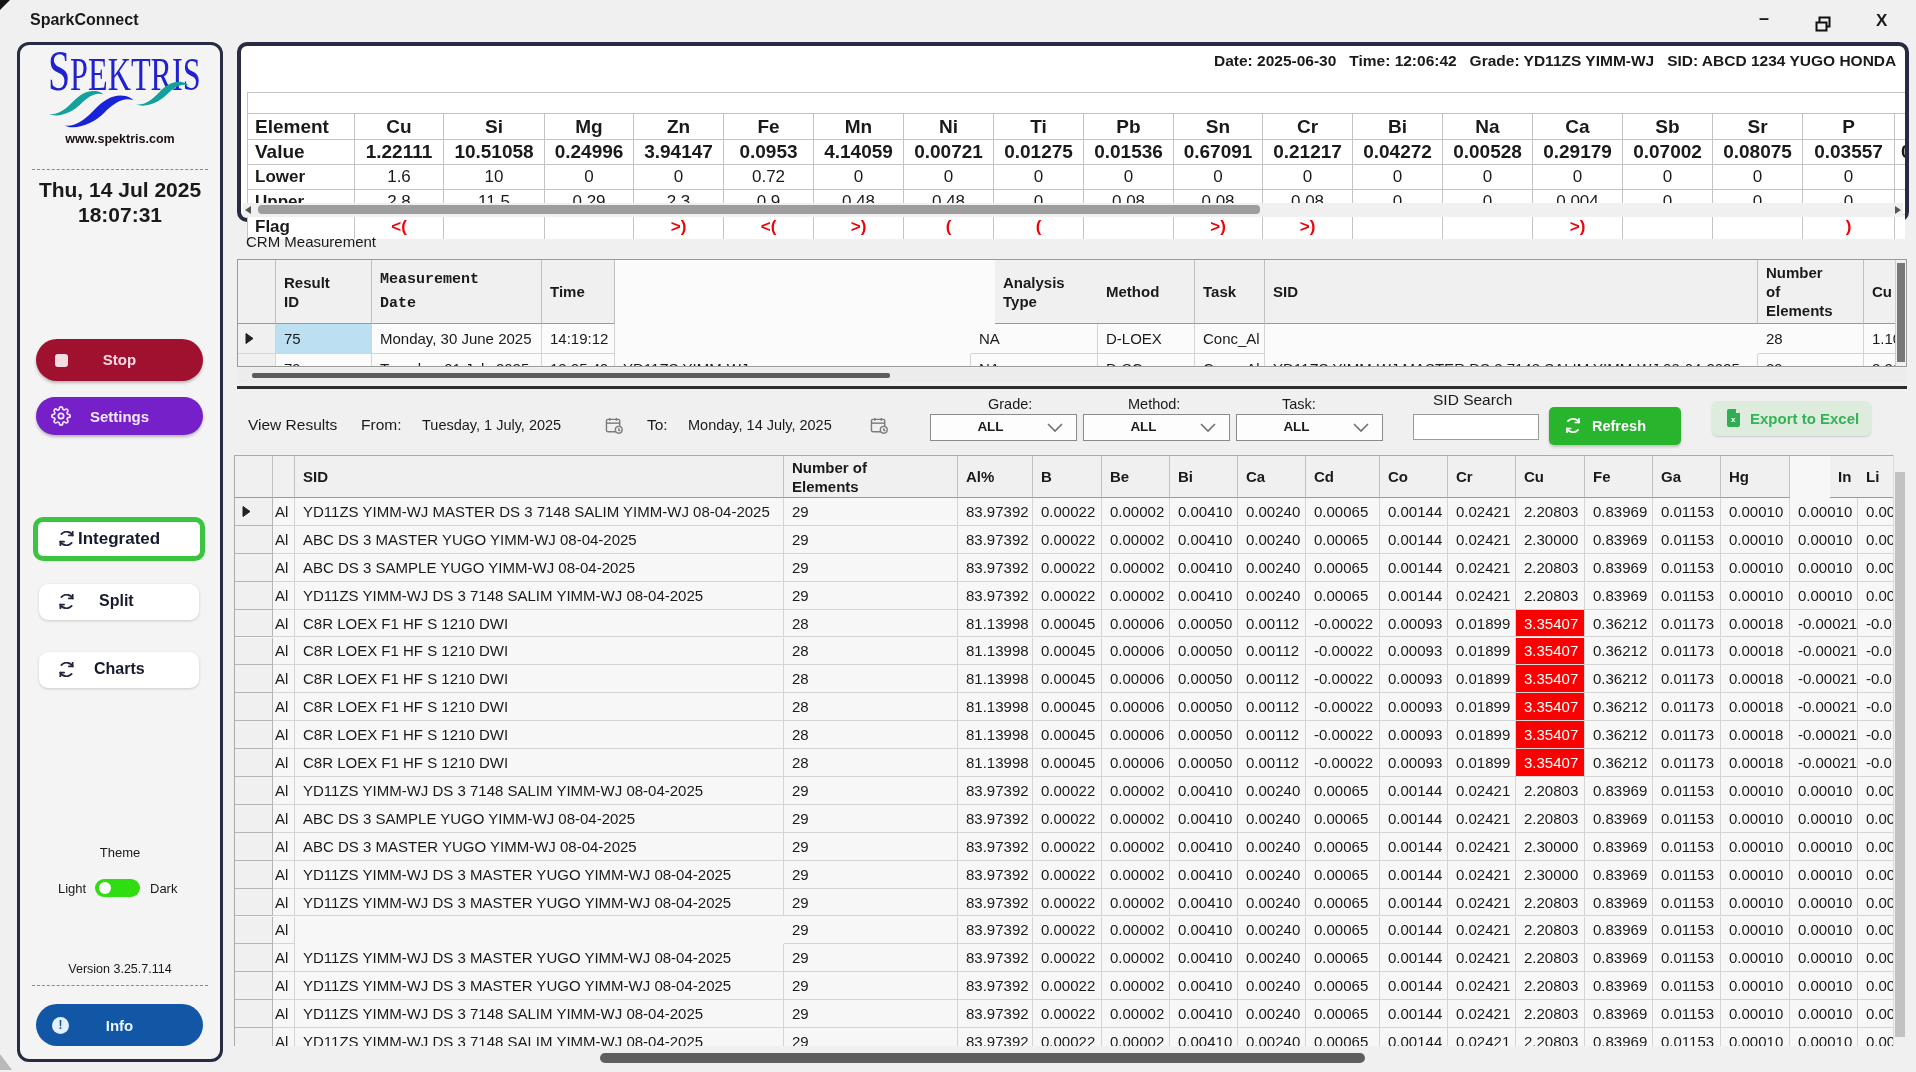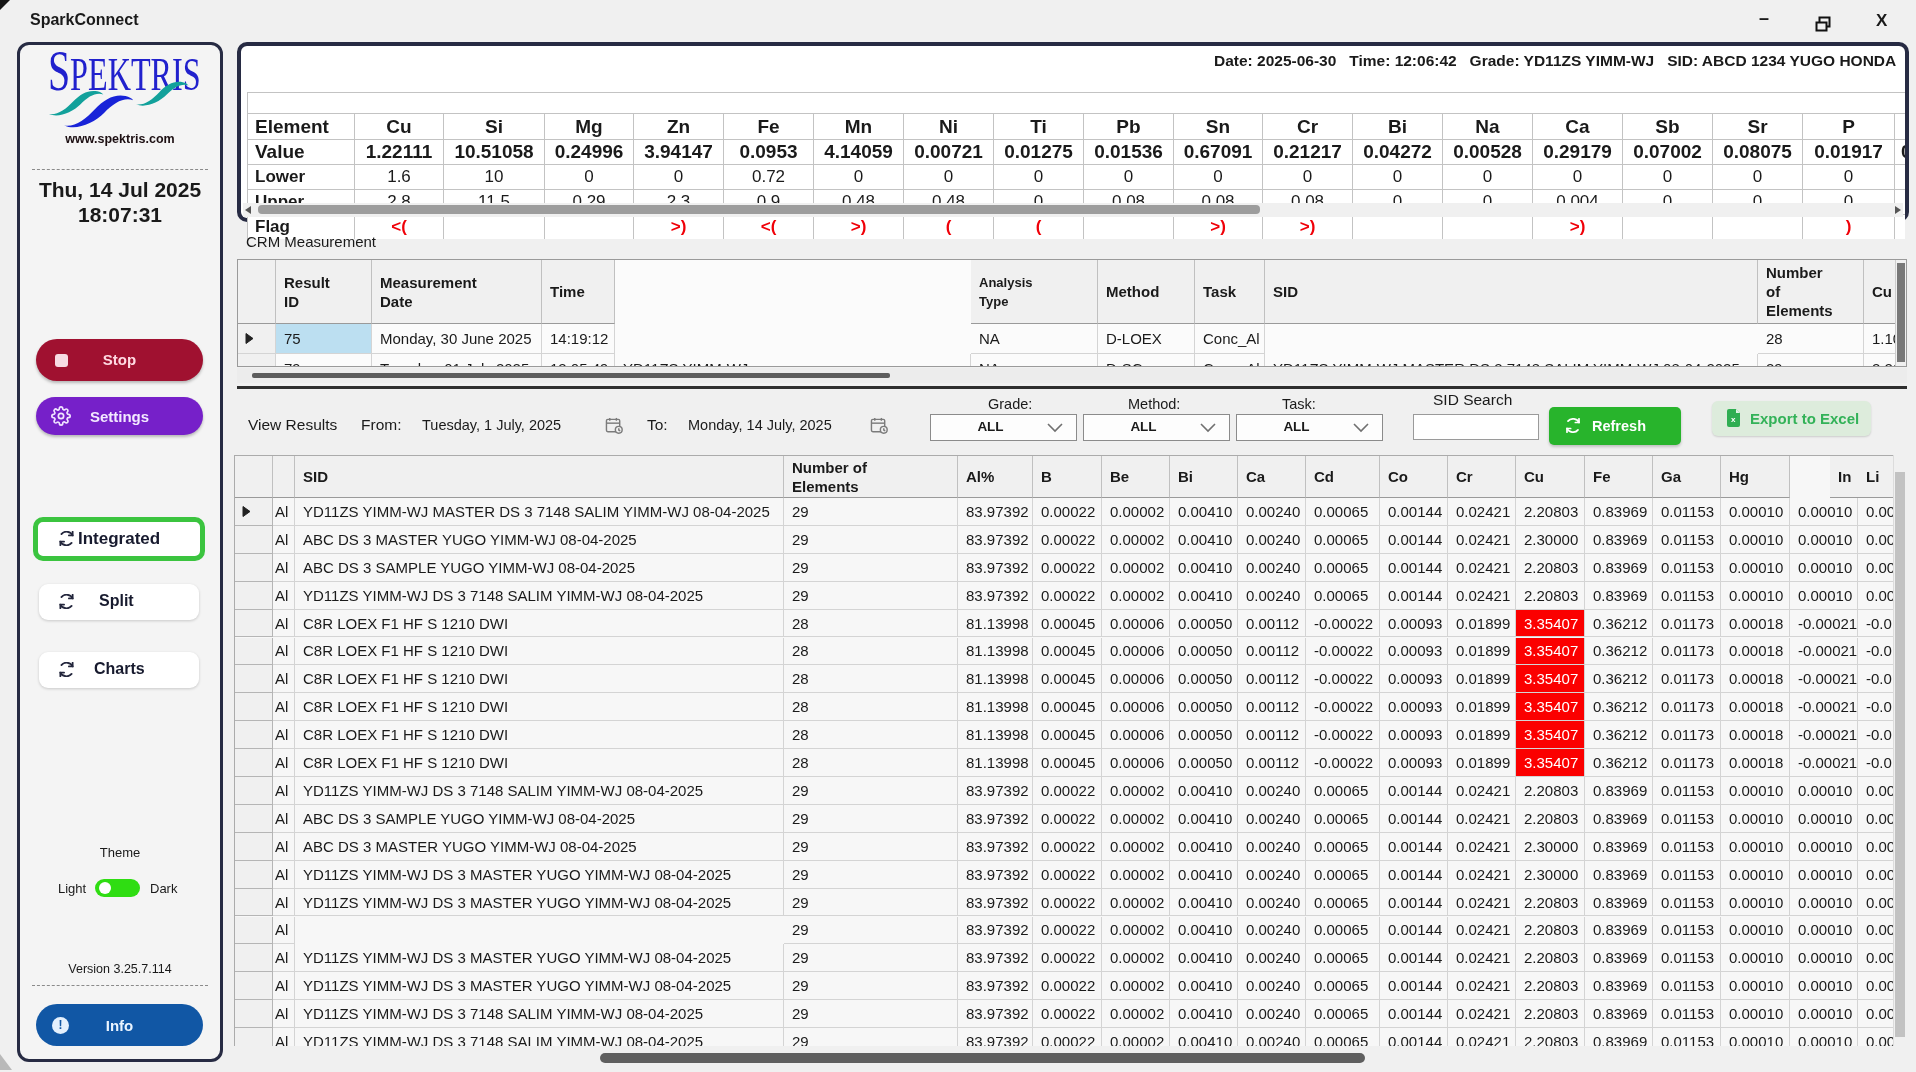--- a/index.html
+++ b/index.html
@@ -159,21 +159,21 @@
 <td>0.00721</td>
 <td>0.01275</td>
 <td>0.01536</td>
 <td>0.67091</td>
 <td>0.21217</td>
 <td>0.04272</td>
 <td>0.00528</td>
 <td>0.29179</td>
 <td>0.07002</td>
 <td>0.08075</td>
-<td>0.01917</td>
+<td>0.03557</td>
 <td>
             <span style="display:block;text-align:left;padding-left:2px;">0.6</span>
           </td>
 </tr>
 <tr class="num" style="height:25px;">
 <td class="lbl">Lower</td>
 <td>1.6</td>
 <td>10</td>
 <td>0</td>
 <td>0</td>
@@ -238,23 +238,23 @@
     </table>
   </div>
 <div class="scrtrack" style="left:243px;top:203px;width:1660px;height:14px;"></div>
 <div class="abs" style="left:245px;top:206px;width:0;height:0;border-top:4.5px solid transparent;border-bottom:4.5px solid transparent;border-right:6px solid #555;"></div>
 <div class="abs" style="left:1895px;top:206px;width:0;height:0;border-top:4.5px solid transparent;border-bottom:4.5px solid transparent;border-left:6px solid #555;"></div>
 <div class="scrthumb" style="left:258px;top:205px;width:1002px;height:9px;background:#9d9d9d;border-radius:4px;"></div>
 <div class="abs" style="left:246px;top:233px;font-size:15px;">CRM Measurement</div>
 <div class="abs" style="left:237px;top:259px;width:1670px;height:108px;background:#fbfbfb;border:1px solid #9a9a9a;overflow:hidden;">
 <div class="gcell ghead" style="left:0px;top:0;width:38px;height:64px;font-size:15px;white-space:normal;line-height:19px;"></div>
 <div class="gcell ghead" style="left:38px;top:0;width:96px;height:64px;font-size:15px;white-space:normal;line-height:19px;">Result<br>ID</div>
-<div class="gcell ghead" style="left:134px;top:0;width:170px;height:64px;font-size:15px;white-space:normal;line-height:19px;">Measurement<br>Date</div>
+<div class="gcell ghead" style="left:134px;top:0;width:170px;height:64px;font-size:15px;white-space:normal;line-height:24px;font-family:Liberation Mono, monospace;">Measurement<br>Date</div>
 <div class="gcell ghead" style="left:304px;top:0;width:73px;height:64px;font-size:15px;white-space:normal;line-height:19px;">Time</div>
-<div class="gcell ghead" style="left:733px;top:0;width:127px;height:64px;font-size:13px;white-space:normal;line-height:19px;">Analysis<br>Type</div>
+<div class="gcell ghead" style="left:757px;top:0;width:127px;height:64px;font-size:15px;white-space:normal;line-height:19px;">Analysis<br>Type</div>
 <div class="gcell ghead" style="left:860px;top:0;width:97px;height:64px;font-size:15px;white-space:normal;line-height:19px;">Method</div>
 <div class="gcell ghead" style="left:957px;top:0;width:70px;height:64px;font-size:15px;white-space:normal;line-height:19px;">Task</div>
 <div class="gcell ghead" style="left:1027px;top:0;width:493px;height:64px;font-size:15px;white-space:normal;line-height:19px;">SID</div>
 <div class="gcell ghead" style="left:1520px;top:0;width:106px;height:64px;font-size:15px;white-space:normal;line-height:19px;">Number<br>of<br>Elements</div>
 <div class="gcell ghead" style="left:1626px;top:0;width:43px;height:64px;font-size:15px;white-space:normal;line-height:19px;">Cu</div>
 
 <div class="gcell" style="left:0px;top:64px;width:38px;height:30px;background:#f0f0f0;padding-left:4px;">
       <svg width="9" height="11" style="margin-left:3px;">
         <path d="M1,0.5 L8,5.5 L1,10.5 Z" fill="#222" stroke="#222" stroke-width="1"></path>
       </svg>

